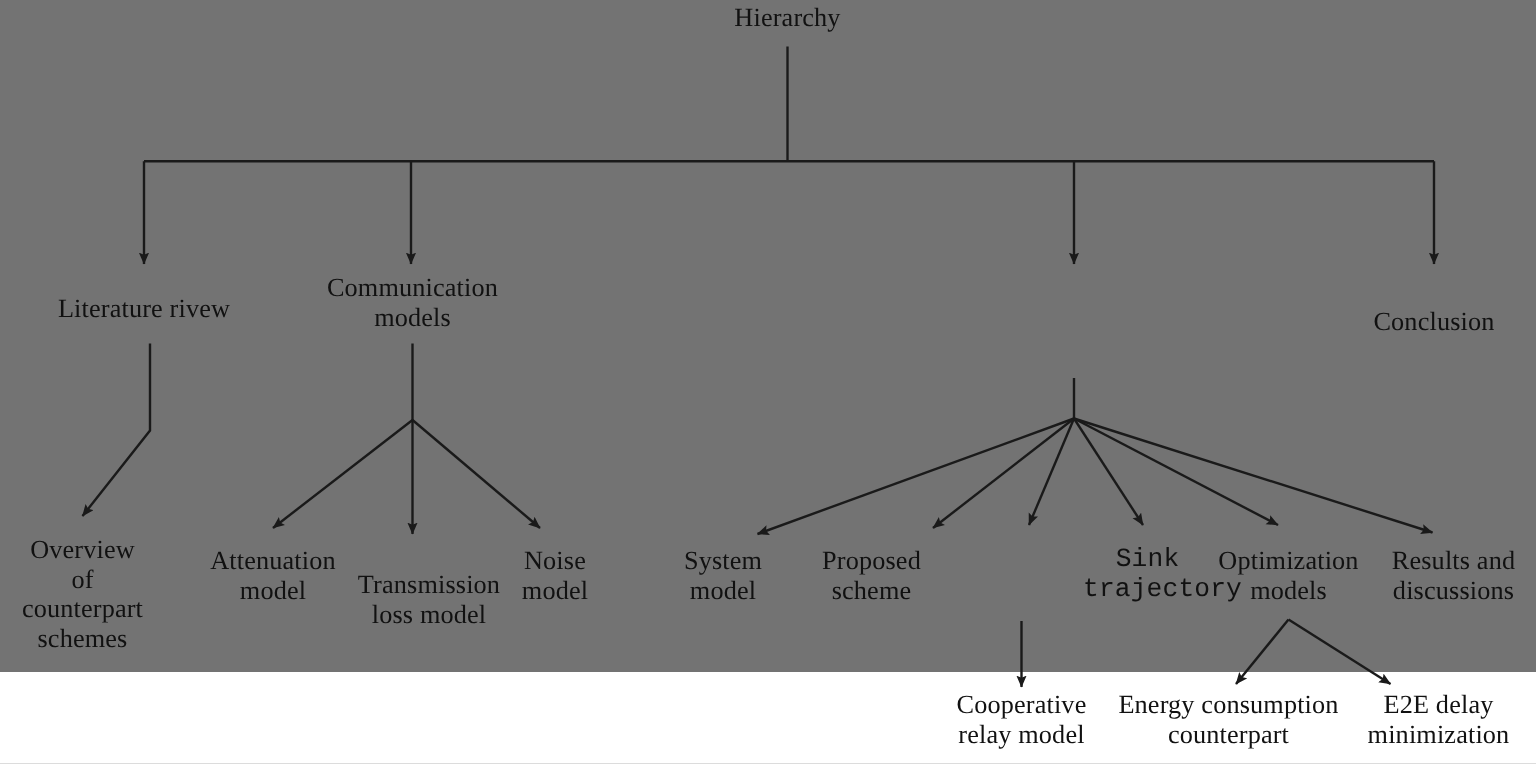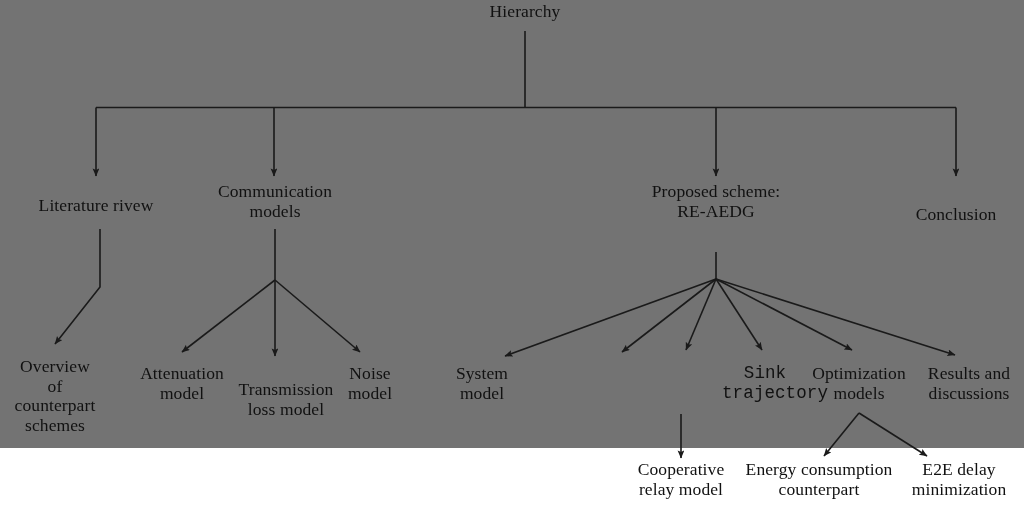--- a/index.html
+++ b/index.html
@@ -84,42 +84,42 @@
     </g>
   </svg>
 
   <div class="node-label" style="left:445px; top:2px; width:160px;">Hierarchy</div>
 
   <div class="node-label" style="left:16px; top:196px; width:160px;">Literature rivew</div>
 
   <div class="node-label" style="left:200px; top:182px; width:150px;text-align:center;">Communication
 models</div>
 
-  <div class="node-label" style="left:641px; top:182px; width:150px;">Proposed scheme:
-RE-AEDG</div>
 
   <div class="node-label" style="left:896px; top:205px; width:120px;">Conclusion</div>
 
   <div class="node-label" style="left:2px; top:357px; width:106px;">Overview
 of
 counterpart
 schemes</div>
 
   <div class="node-label" style="left:130px; top:364px; width:104px;">Attenuation
 model</div>
 
   <div class="node-label" style="left:231px; top:380px; width:110px;">Transmission
 loss model</div>
 
   <div class="node-label" style="left:336px; top:364px; width:68px;">Noise
 model</div>
 
   <div class="node-label" style="left:442px; top:364px; width:80px;">System
 model</div>
 
+  <div class="node-label" style="left:533px; top:364px; width:96px;">Proposed
+scheme</div>
 
 
   <div class="node-label" style="left:722px; top:364px; width:86px;font-family:Liberation Mono, monospace;">Sink
 trajectory</div>
 
   <div class="node-label" style="left:805px; top:364px; width:108px;">Optimization
 models</div>
 
   <div class="node-label" style="left:917px; top:364px; width:104px;">Results and
 discussions</div>

